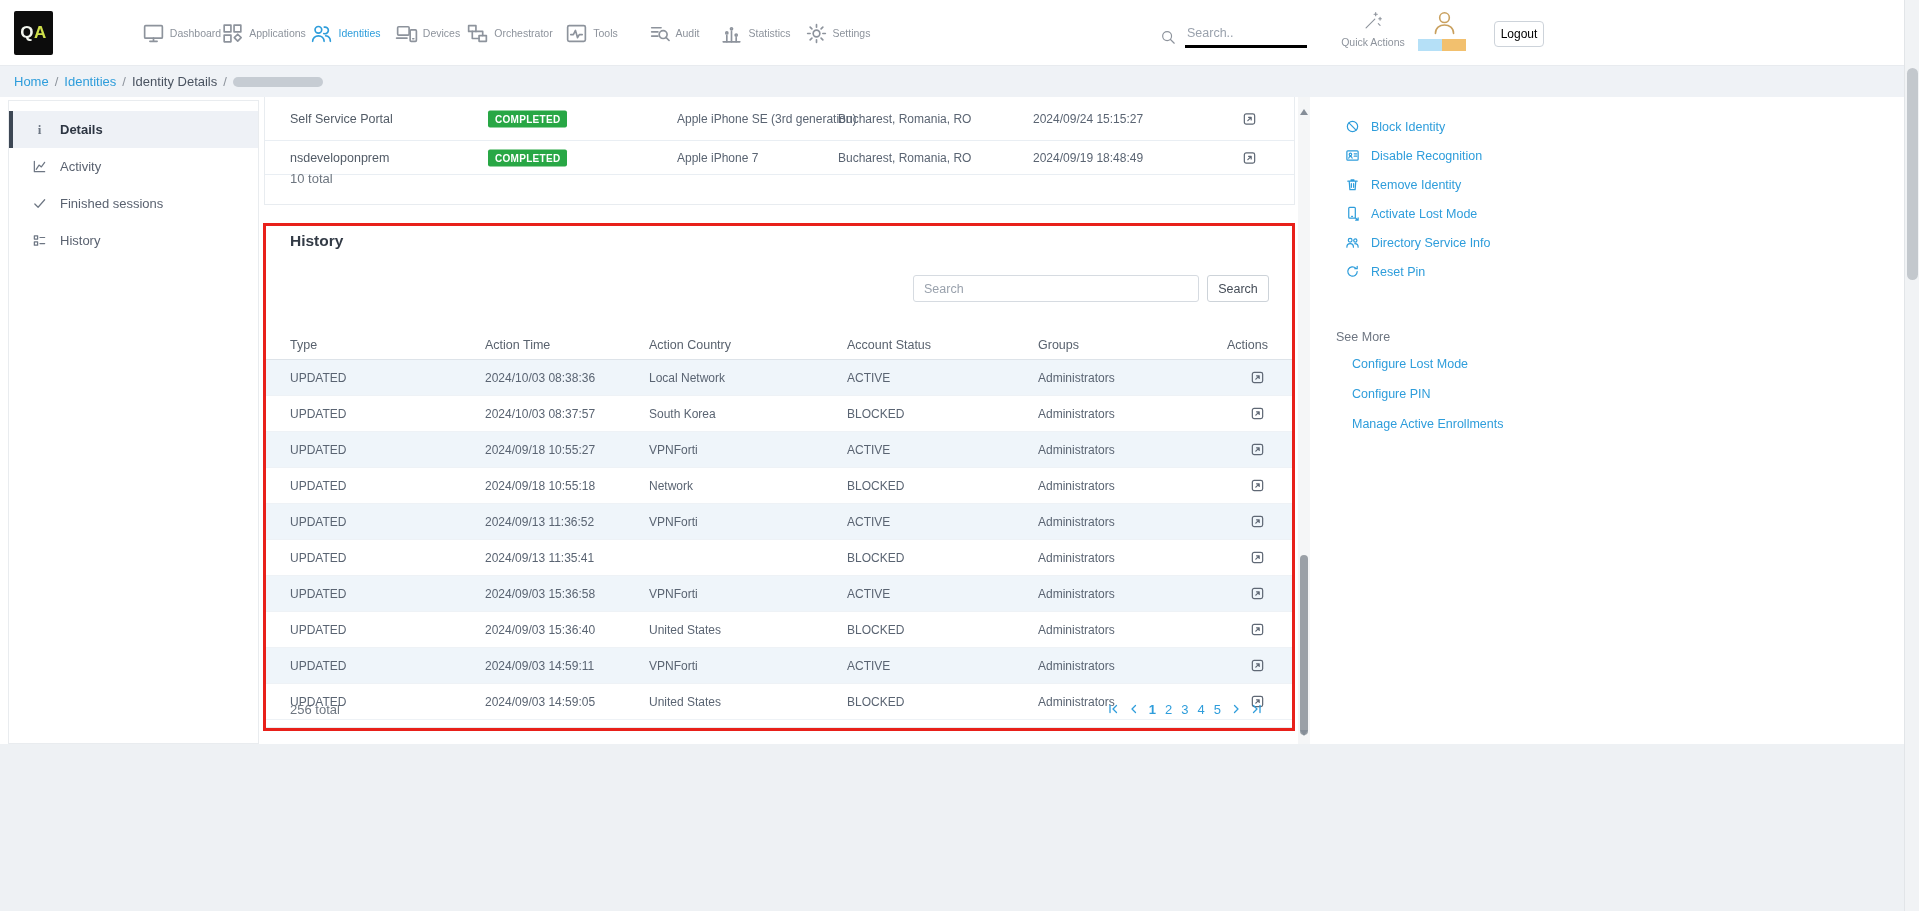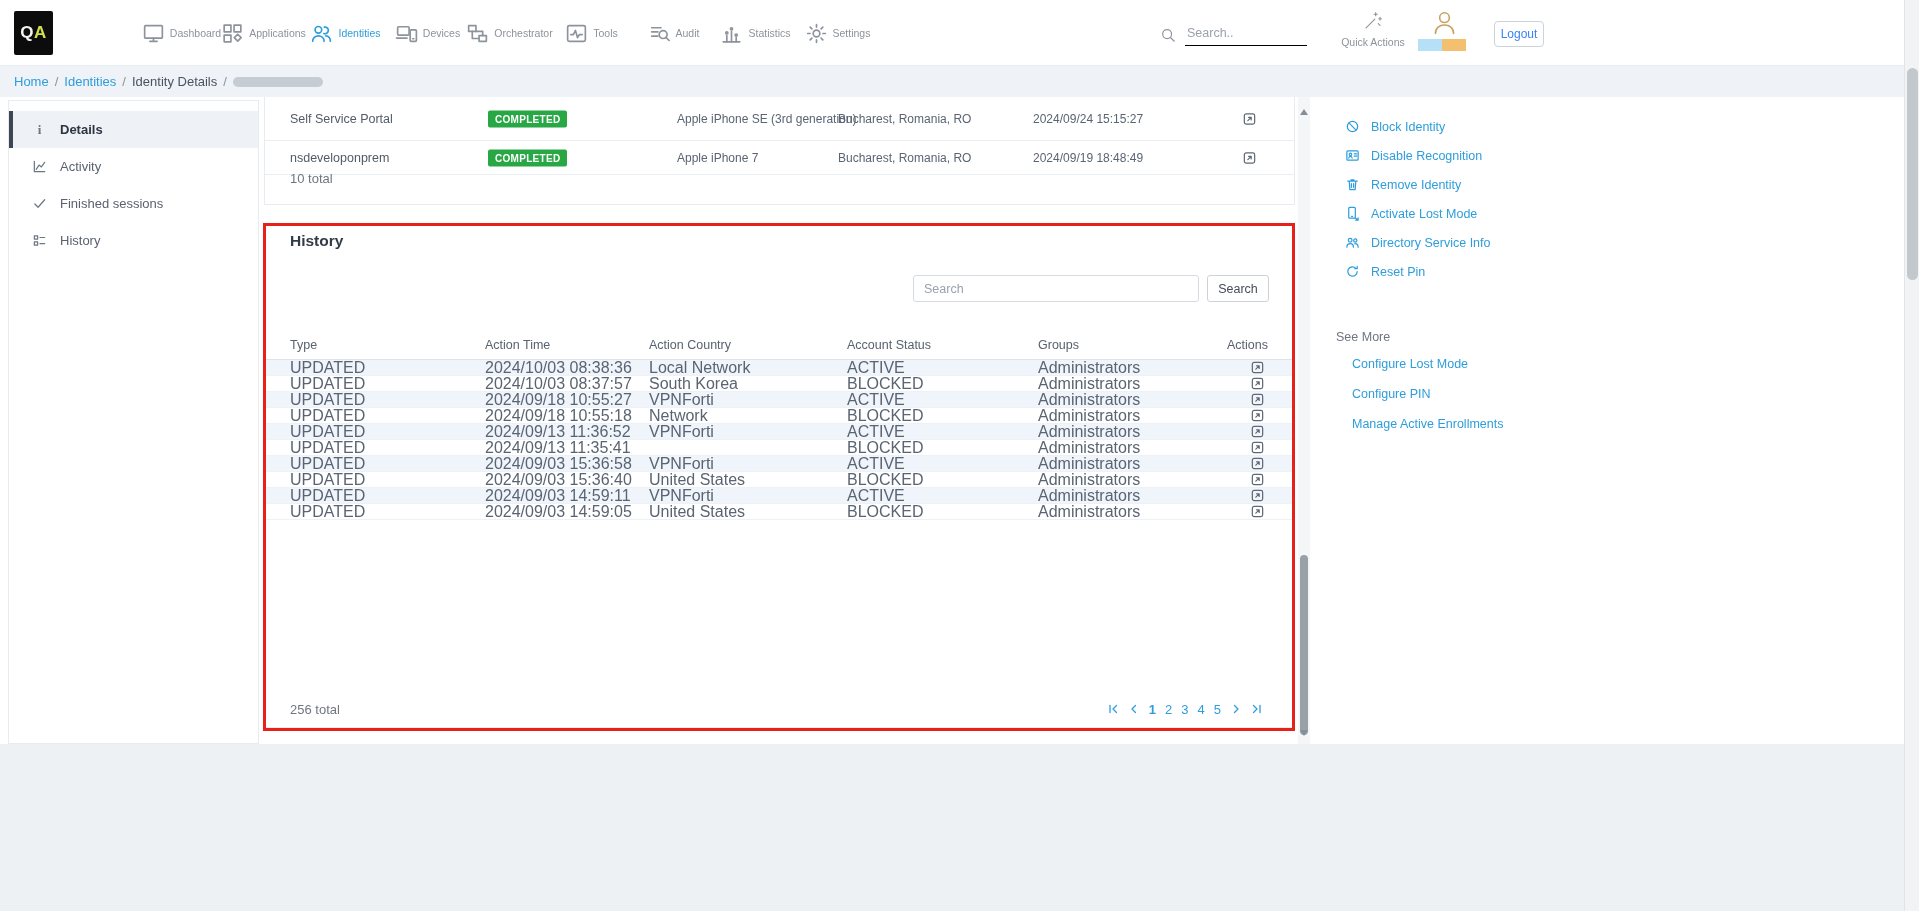--- a/index.html
+++ b/index.html
@@ -18,33 +18,33 @@
   .logo { position:absolute; left:14px; top:11px; width:39px; height:44px; background:#0c0c0c; border-radius:2px;
           display:flex; align-items:center; justify-content:center; font-weight:bold; font-size:17px; letter-spacing:.5px; cursor:pointer; }
   .logo .lq { color:#f2f5ee; } .logo .la { color:#cfe04b; }
   .nav-items { position:absolute; left:140px; top:0; height:66px; display:flex; }
   .nav-item { width:82px; display:flex; flex-direction:row; align-items:center; justify-content:center; gap:4px; color:#8d939c; cursor:pointer; }
   .nav-item svg { width:25px; height:25px; }
   .nav-label { font-size:10.5px; white-space:nowrap; }
   .nav-item.active { color:#2e9ddb; }
   .search-wrap { position:absolute; left:1160px; top:24px; display:flex; align-items:flex-end; gap:9px; color:#8d939c; }
   .search-wrap svg { width:16px; height:16px; margin-bottom:3px; }
-  .search-input { border:none; border-bottom:1px solid #000000; width:122px; font-size:12.5px; padding:2px 2px 5px;
+  .search-input { border:none; border-bottom:3px solid #000000; width:122px; font-size:12.5px; padding:2px 2px 5px;
                   color:#444; outline:none; background:transparent; font-family:inherit; }
   ::placeholder { color:#9aa2ad; }
   .quick-actions { position:absolute; left:1338px; top:10px; width:70px; text-align:center; color:#8d939c; cursor:pointer; }
   .quick-actions svg { width:21px; height:21px; margin:0 auto; }
   .qa-label { font-size:10.5px; margin-top:5px; white-space:nowrap; }
   .avatar-wrap { position:absolute; left:1418px; top:8px; width:52px; cursor:pointer; }
   .avatar-wrap svg { width:29px; height:29px; margin:0 auto; color:#c9a05e; }
   .avatar-bar { display:flex; width:48px; height:12px; margin-top:2px; }
   .avatar-bar .half-blue { flex:1; background:#b5e0f7; }
   .avatar-bar .half-orange { flex:1; background:#f2c06e; }
   .logout-btn { position:absolute; left:1494px; top:21px; width:50px; height:26px; border:1px solid #cdd3da; border-radius:4px;
-                background:#fff; font-size:12px; color:#3b82f6; cursor:pointer; font-family:inherit; }
+                background:#fff; font-size:12px; color:#000000; cursor:pointer; font-family:inherit; }
 
   
   .breadcrumb { position:absolute; top:66px; left:0; width:100%; height:31px; background:#eff2f6;
                 display:flex; align-items:center; padding-left:14px; font-size:13px; color:#8d939c; gap:6px; }
   .crumb-link { color:#2e9ddb; cursor:pointer; }
   .crumb-current { color:#4a5360; }
   .redacted { width:90px; height:10px; background:#c6ccd3; border-radius:5px; }
 
   
   .content-band { position:absolute; top:97px; left:0; width:100%; height:647px; background:#fff; }
@@ -75,21 +75,21 @@
   .history-panel { position:absolute; left:2px; top:128px; width:1031px; height:503px; background:#fff; border:1px solid #e8ecf0; }
   .h-title { position:absolute; left:25px; top:6px; font-size:15.5px; font-weight:bold; color:#333b46; }
   .h-search-input { position:absolute; left:648px; top:49px; width:286px; height:27px; border:1px solid #d6dbe1; border-radius:3px;
                     padding:0 10px; font-size:12.5px; color:#444; font-family:inherit; outline:none; }
   .h-search-btn { position:absolute; left:942px; top:49px; width:62px; height:27px; border:1px solid #cdd3d9; border-radius:3px;
                   background:#fff; font-size:12.5px; color:#454d58; cursor:pointer; font-family:inherit; }
   .h-grid { display:grid; grid-template-columns:195px 164px 198px 191px 189px 1fr; align-items:center; padding:0 29px 0 25px; }
   .h-header { position:absolute; top:104px; left:0; right:0; height:30px; font-size:12.5px; color:#59626e; border-bottom:1px solid #dde3e9; }
   .h-col-actions { text-align:right; }
   .h-body { position:absolute; top:134px; left:0; right:0; }
-  .h-row { height:16px; font-size:16px; color:#5a6472; border-bottom:1px solid #eef2f6; }
+  .h-row { height:36px; font-size:12px; color:#5a6472; border-bottom:1px solid #eef2f6; }
   .h-row.alt { background:#eff5fa; }
   .h-cell { white-space:nowrap; overflow:hidden; }
   .h-cell-actions { display:flex; justify-content:flex-end; color:#5f6875; cursor:pointer; }
   .h-cell-actions svg { width:15px; height:15px; }
   .h-footer { position:absolute; left:25px; right:31px; top:470px; height:26px; display:flex; justify-content:space-between; align-items:center; }
   .h-total { font-size:13px; color:#6e7680; }
   .pagination { display:flex; align-items:center; gap:9px; color:#2e9ddb; font-size:13px; }
   .pg-arrow { cursor:pointer; } .pg-arrow svg { width:12px; height:12px; }
   .pg-num { cursor:pointer; color:#2e9ddb; }
   .pg-num.current { font-weight:bold; }

